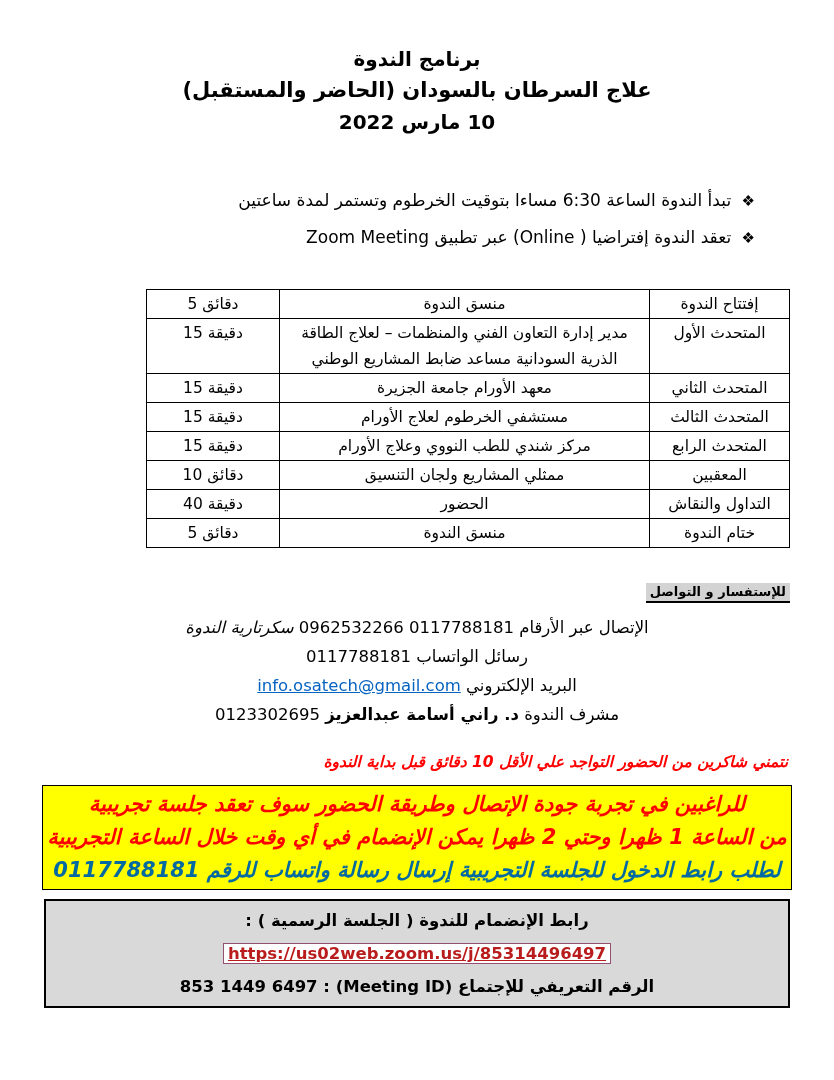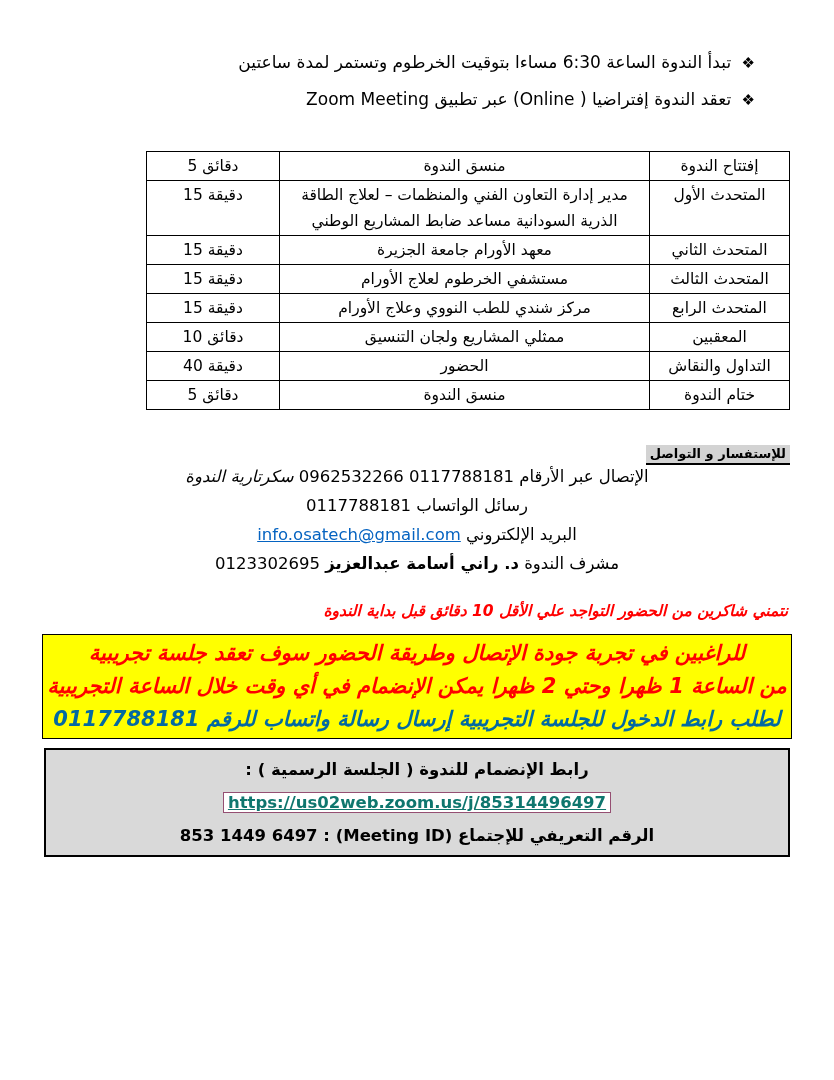--- a/index.html
+++ b/index.html
@@ -57,20 +57,21 @@
   .contact-heading-wrap { margin: 33px 44px 0 0; text-align: right; }
   .contact-heading {
     display: inline-block;
     background: #d3d3d3;
     border-bottom: 2.5px solid #000;
     font-weight: bold;
     font-size: 13px;
     padding: 1px 4px 2px 4px;
   }
   .contact-lines {
+    margin-top: 13px;
     text-align: center;
     font-size: 16.5px;
   }
   .contact-lines p { margin: 0 0 6px 0; line-height: 23px; }
   .italic-note { font-style: italic; }
   .email-link { color: #0563c1; text-decoration: underline; cursor: pointer; }
   .bold-name { font-weight: bold; }
 
   
   .notice-red {
@@ -103,33 +104,38 @@
     margin: 9px 44px 0 44px;
     background: #d9d9d9;
     border: 2px solid #000;
     text-align: center;
     font-weight: bold;
     font-size: 16.5px;
     line-height: 33px;
     padding: 3px 4px;
   }
   .zoom-link {
-    color: #0f766e;
+    color: #b91c1c;
     background: #ffffff;
     border: 1px solid #954f72;
     text-decoration: underline;
     padding: 0 4px;
     cursor: pointer;
   }
 </style>
 </head>
 <body>
 
 <div class="page">
 
+  <header class="title-block">
+    <div class="title-line1">برنامج الندوة</div>
+    <div class="title-line2">علاج السرطان بالسودان (الحاضر والمستقبل)</div>
+    <div class="title-line3">10 مارس 2022</div>
+  </header>
 
   <ul class="bullets">
     <li>
       <span class="marker">❖</span>
       <span>تبدأ الندوة الساعة 6:30 مساءا بتوقيت الخرطوم وتستمر لمدة ساعتين</span>
     </li>
     <li>
       <span class="marker">❖</span>
       <span>تعقد الندوة إفتراضيا ( Online) عبر تطبيق  Zoom Meeting</span>
     </li>

